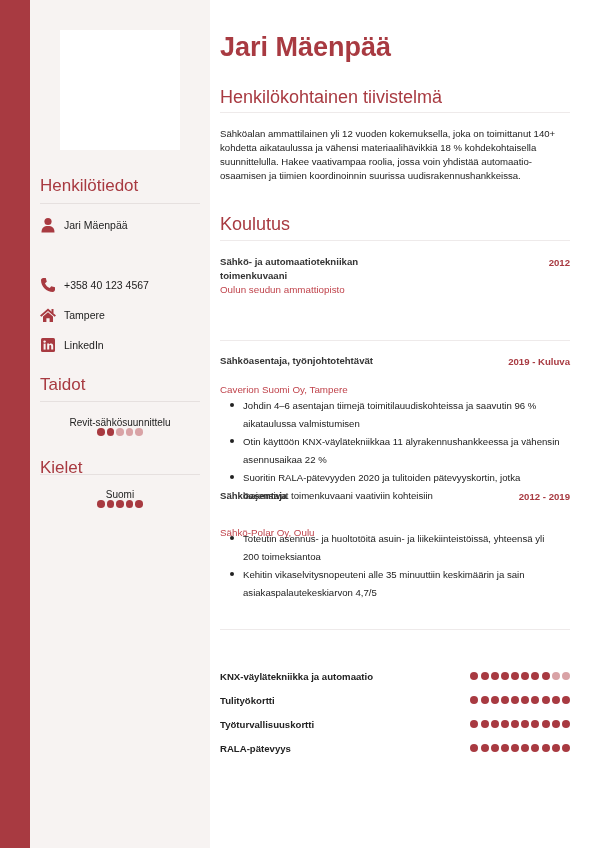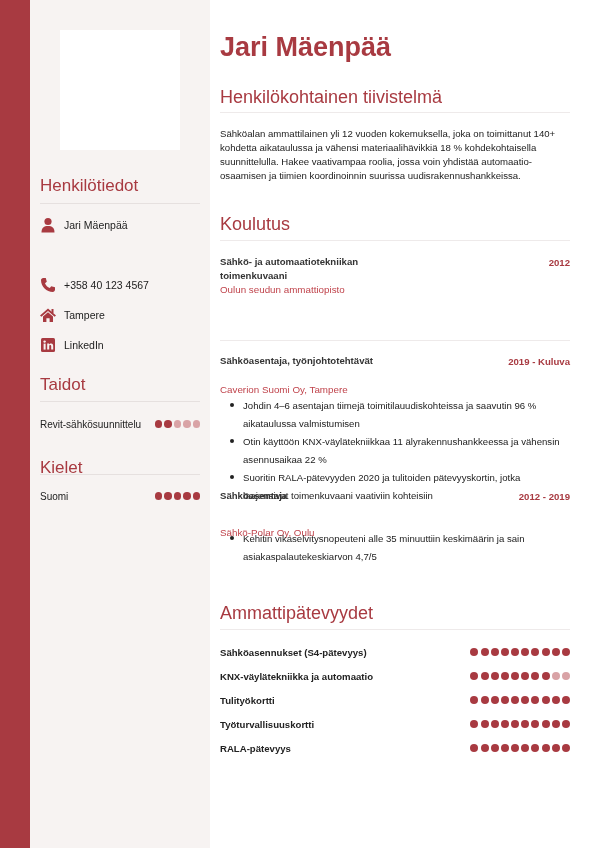--- a/index.html
+++ b/index.html
@@ -94,35 +94,35 @@
           <circle cx="4.6" cy="4.6" r="1.2" fill="#f7f3f2"></circle>
           <path d="M7.2 6.6 H9 V7.6 C9.4 6.9 10.2 6.4 11.2 6.4 C12.6 6.4 13.2 7.4 13.2 8.8 V12.6 H11.2 V9.2 C11.2 8.5 10.9 8.1 10.3 8.1 C9.6 8.1 9.2 8.6 9.2 9.3 V12.6 H7.2 Z" fill="#f7f3f2"></path>
         </svg>
     </span>
     <span class="contact-text">LinkedIn</span>
   </div>
 
   <h2 class="side-heading" style="top:375px;">Taidot</h2>
   <div class="side-rule" style="top:401px;"></div>
 
-  <div class="rating-row" style="top:417px;">
+  <div class="rating-row" style="top:417px;flex-direction:column;">
     <span class="rating-label">Revit-sähkösuunnittelu</span>
     <span class="dots">
       <span class="dot"></span>
       <span class="dot"></span>
       <span class="dot off"></span>
       <span class="dot off"></span>
       <span class="dot off"></span>
     </span>
   </div>
 
   <h2 class="side-heading" style="top:458px;">Kielet</h2>
   <div class="side-rule" style="top:474px;"></div>
 
-  <div class="rating-row" style="top:489px;">
+  <div class="rating-row" style="top:489px;flex-direction:column;">
     <span class="rating-label">Suomi</span>
     <span class="dots">
       <span class="dot"></span>
       <span class="dot"></span>
       <span class="dot"></span>
       <span class="dot"></span>
       <span class="dot"></span>
     </span>
   </div>
 
@@ -158,42 +158,27 @@
       <li>Otin käyttöön KNX-väylätekniikkaa 11 älyrakennushankkeessa ja vähensin asennusaikaa 22 %</li>
       <li>Suoritin RALA-pätevyyden 2020 ja tulitoiden pätevyyskortin, jotka laajensivat toimenkuvaani vaativiin kohteisiin</li>
     </ul>
   </div>
 
   <div>
     <div class="entry-title" style="top:489px;">Sähköasentaja</div>
     <div class="entry-date" style="top:491px;">2012 - 2019</div>
     <div class="entry-org" style="top:527px;">Sähkö-Polar Oy, Oulu</div>
     <ul class="bullets" style="top:530px;">
+      <li>Toteutin asennus- ja huoltotöitä asuin- ja liikekiinteistöissä, yhteensä yli 200 toimeksiantoa</li>
       <li>Kehitin vikaselvitysnopeuteni alle 35 minuuttiin keskimäärin ja sain asiakaspalautekeskiarvon 4,7/5</li>
     </ul>
   </div>
 
-  <h2 class="main-heading" style="top:603px;">Ammattipätevyydet</h2>
   <div class="main-rule" style="top:629px;"></div>
 
-  <div class="cert-row" style="top:645px;">
-    <span class="cert-label">Sähköasennukset (S4-pätevyys)</span>
-    <span class="dots">
-      <span class="dot"></span>
-        <span class="dot"></span>
-        <span class="dot"></span>
-        <span class="dot"></span>
-        <span class="dot"></span>
-        <span class="dot"></span>
-        <span class="dot"></span>
-        <span class="dot"></span>
-        <span class="dot"></span>
-        <span class="dot"></span>
-    </span>
-  </div>
 
   <div class="cert-row" style="top:669px;">
     <span class="cert-label">KNX-väylätekniikka ja automaatio</span>
     <span class="dots">
       <span class="dot"></span>
         <span class="dot"></span>
         <span class="dot"></span>
         <span class="dot"></span>
         <span class="dot"></span>
         <span class="dot"></span>

